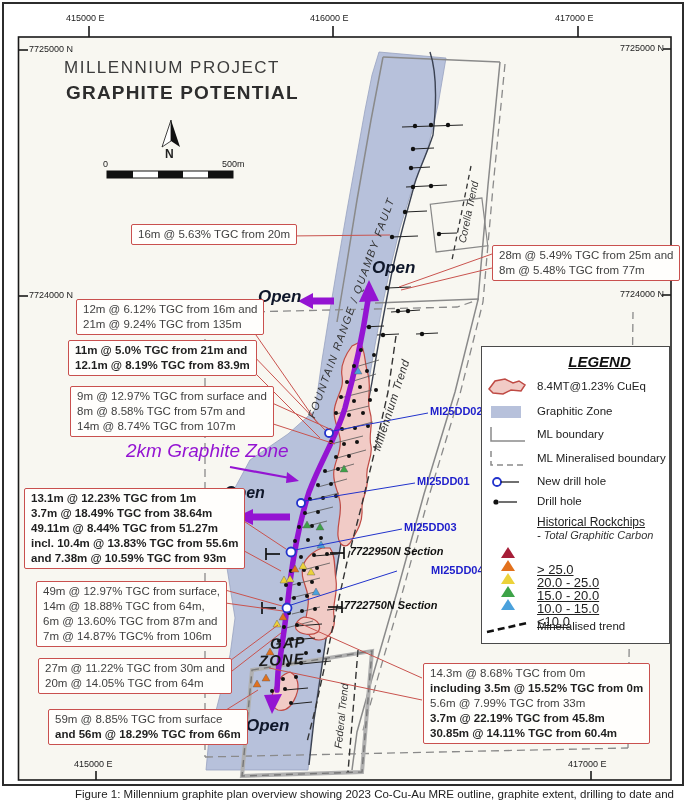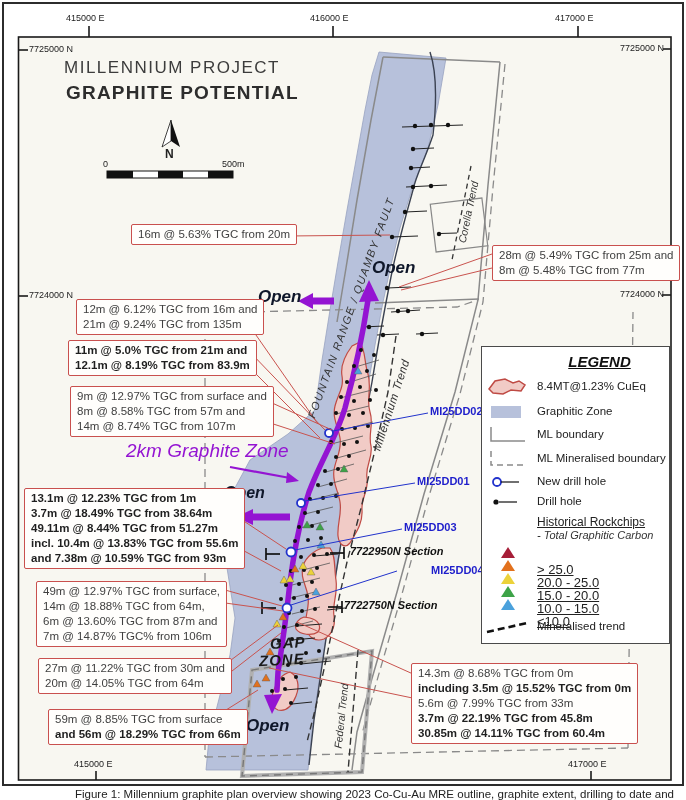--- a/index.html
+++ b/index.html
@@ -388,21 +388,21 @@
     <div>7m @ 14.87% TGC% from 106m</div>
   </div>
   <div class="ann" style="left:38px;top:658px;">
     <div>27m @ 11.22% TGC from 30m and</div>
     <div>20m @ 14.05% TGC from 64m</div>
   </div>
   <div class="ann" style="left:48px;top:709px;">
     <div>59m @ 8.85% TGC from surface</div>
     <div class="b">and 56m @ 18.29% TGC from 66m</div>
   </div>
-  <div class="ann" style="left:411px;top:663px;">
+  <div class="ann" style="left:423px;top:663px;">
     <div>14.3m @ 8.68% TGC from 0m</div>
     <div class="b">including 3.5m @ 15.52% TGC from 0m</div>
     <div>5.6m @ 7.99% TGC from 33m</div>
     <div class="b">3.7m @ 22.19% TGC from 45.8m</div>
     <div class="b">30.85m @ 14.11% TGC from 60.4m</div>
   </div>
 
   <div class="legend">
     <div class="legend-title">LEGEND</div>
 

